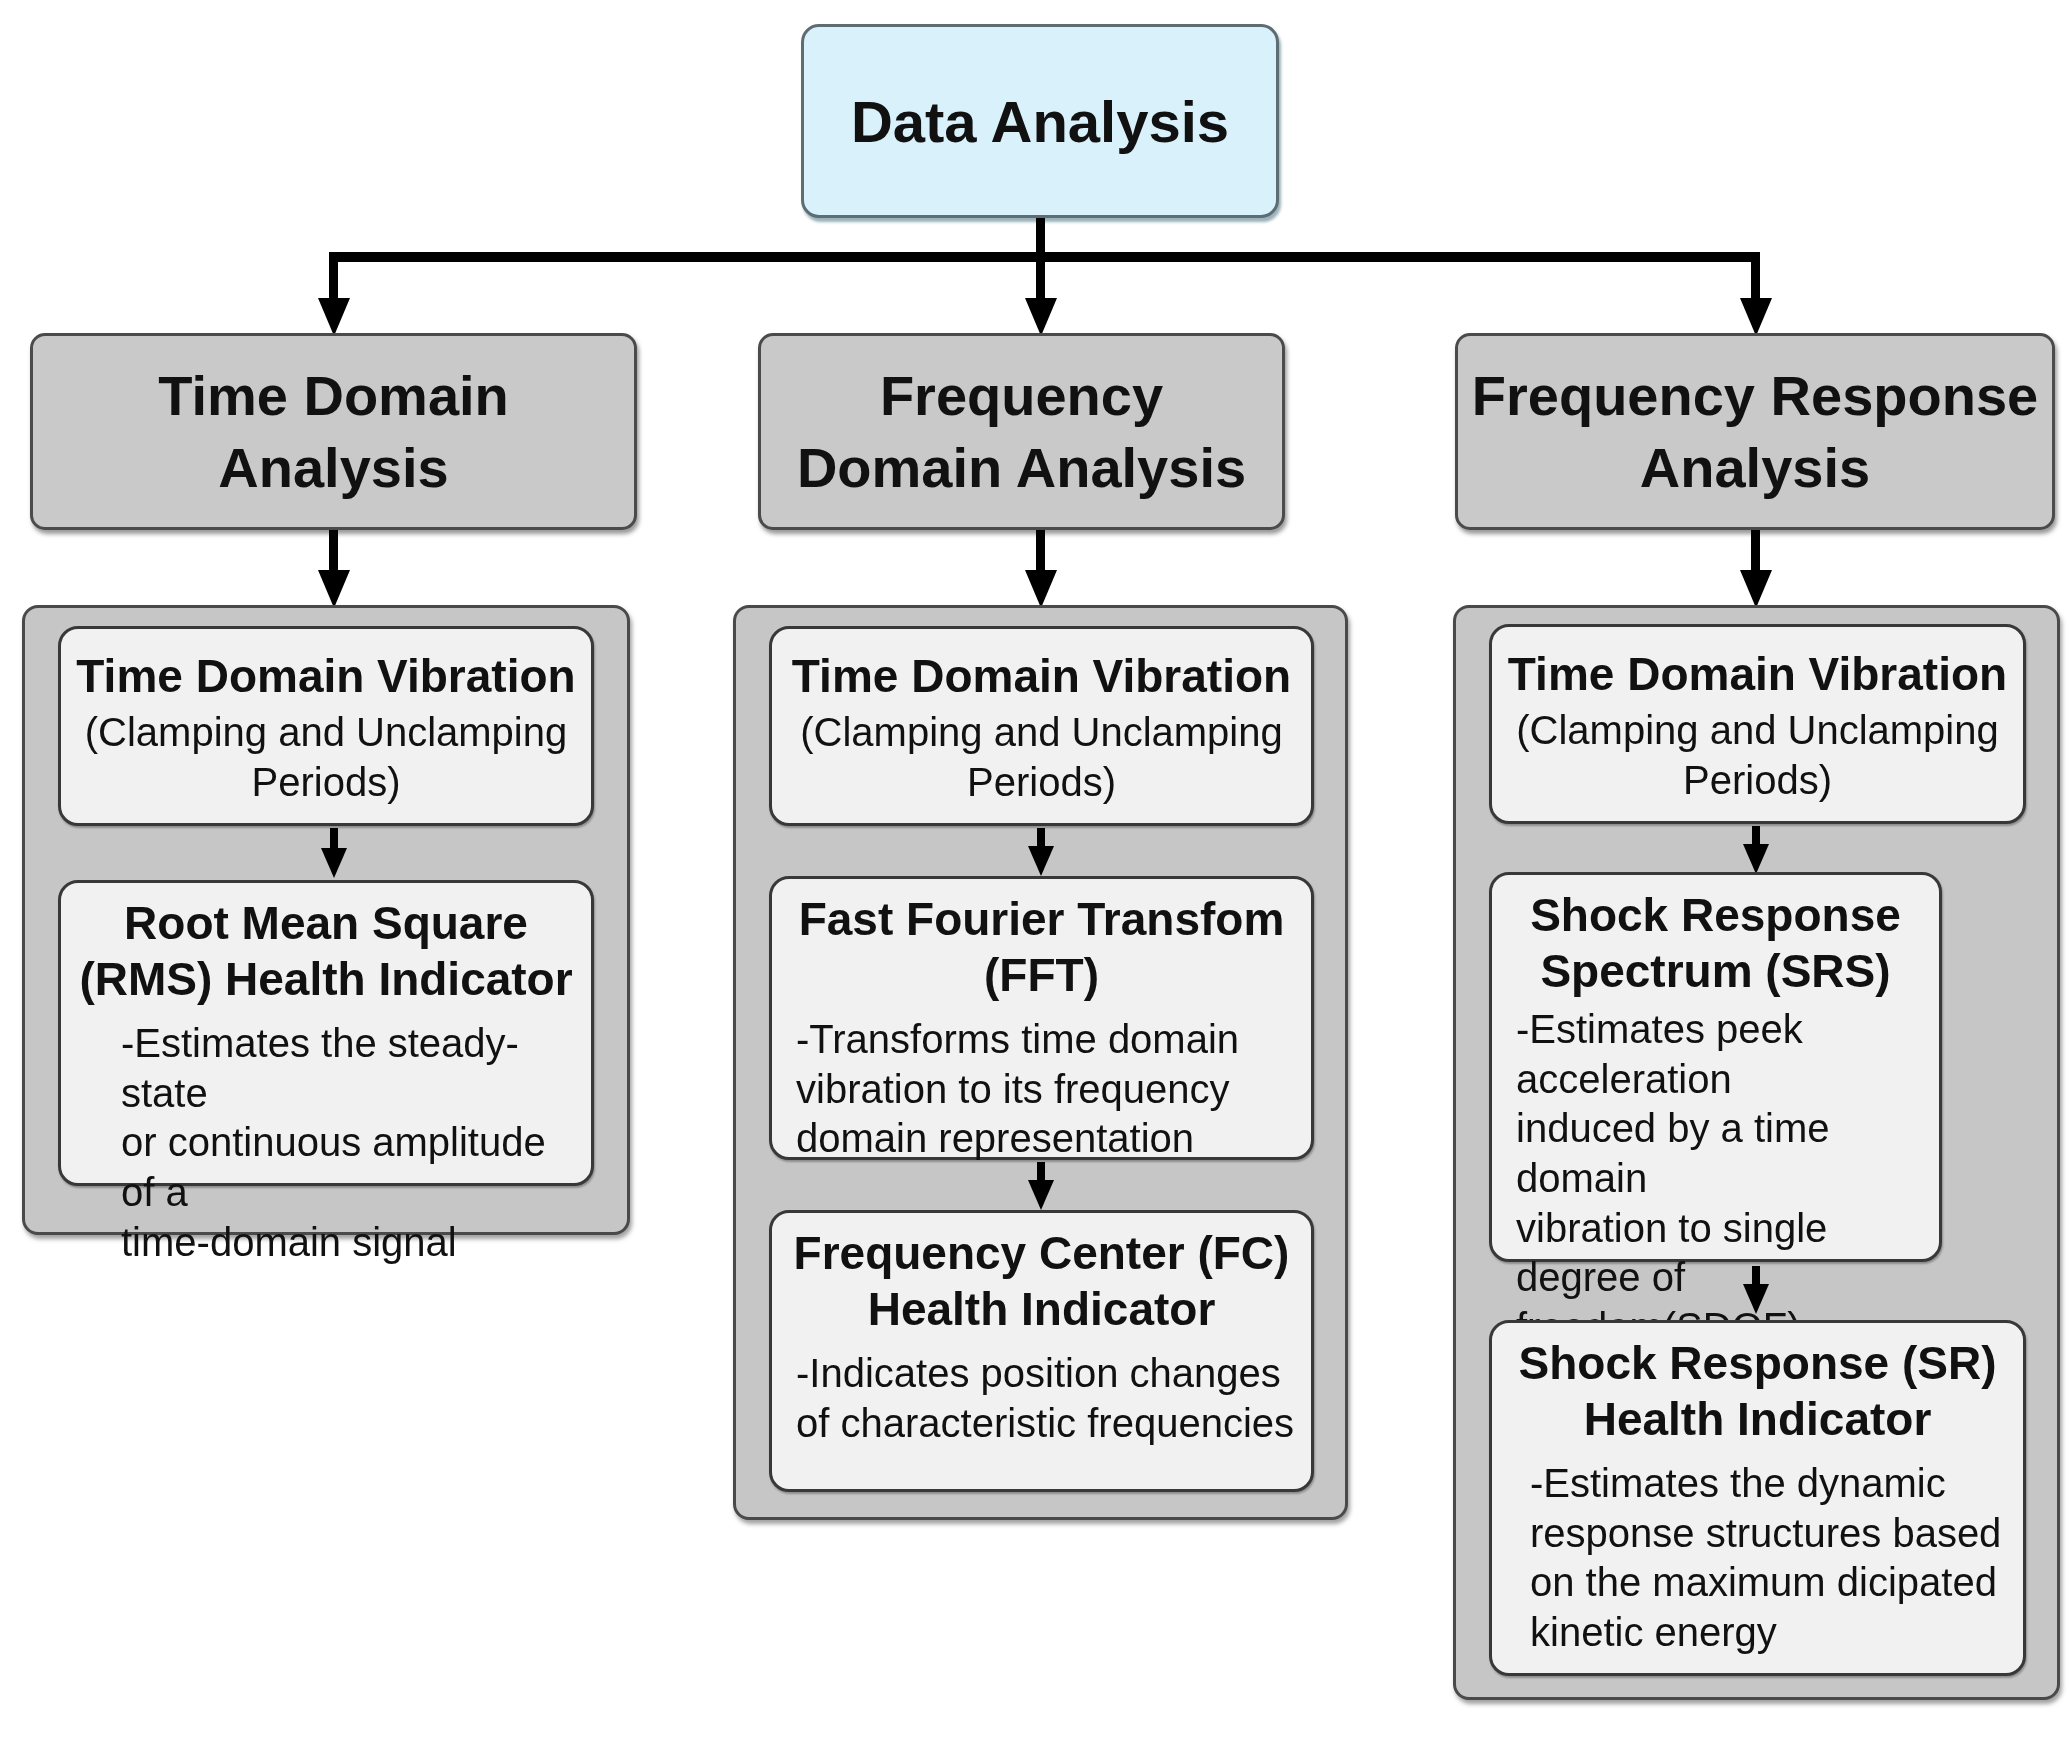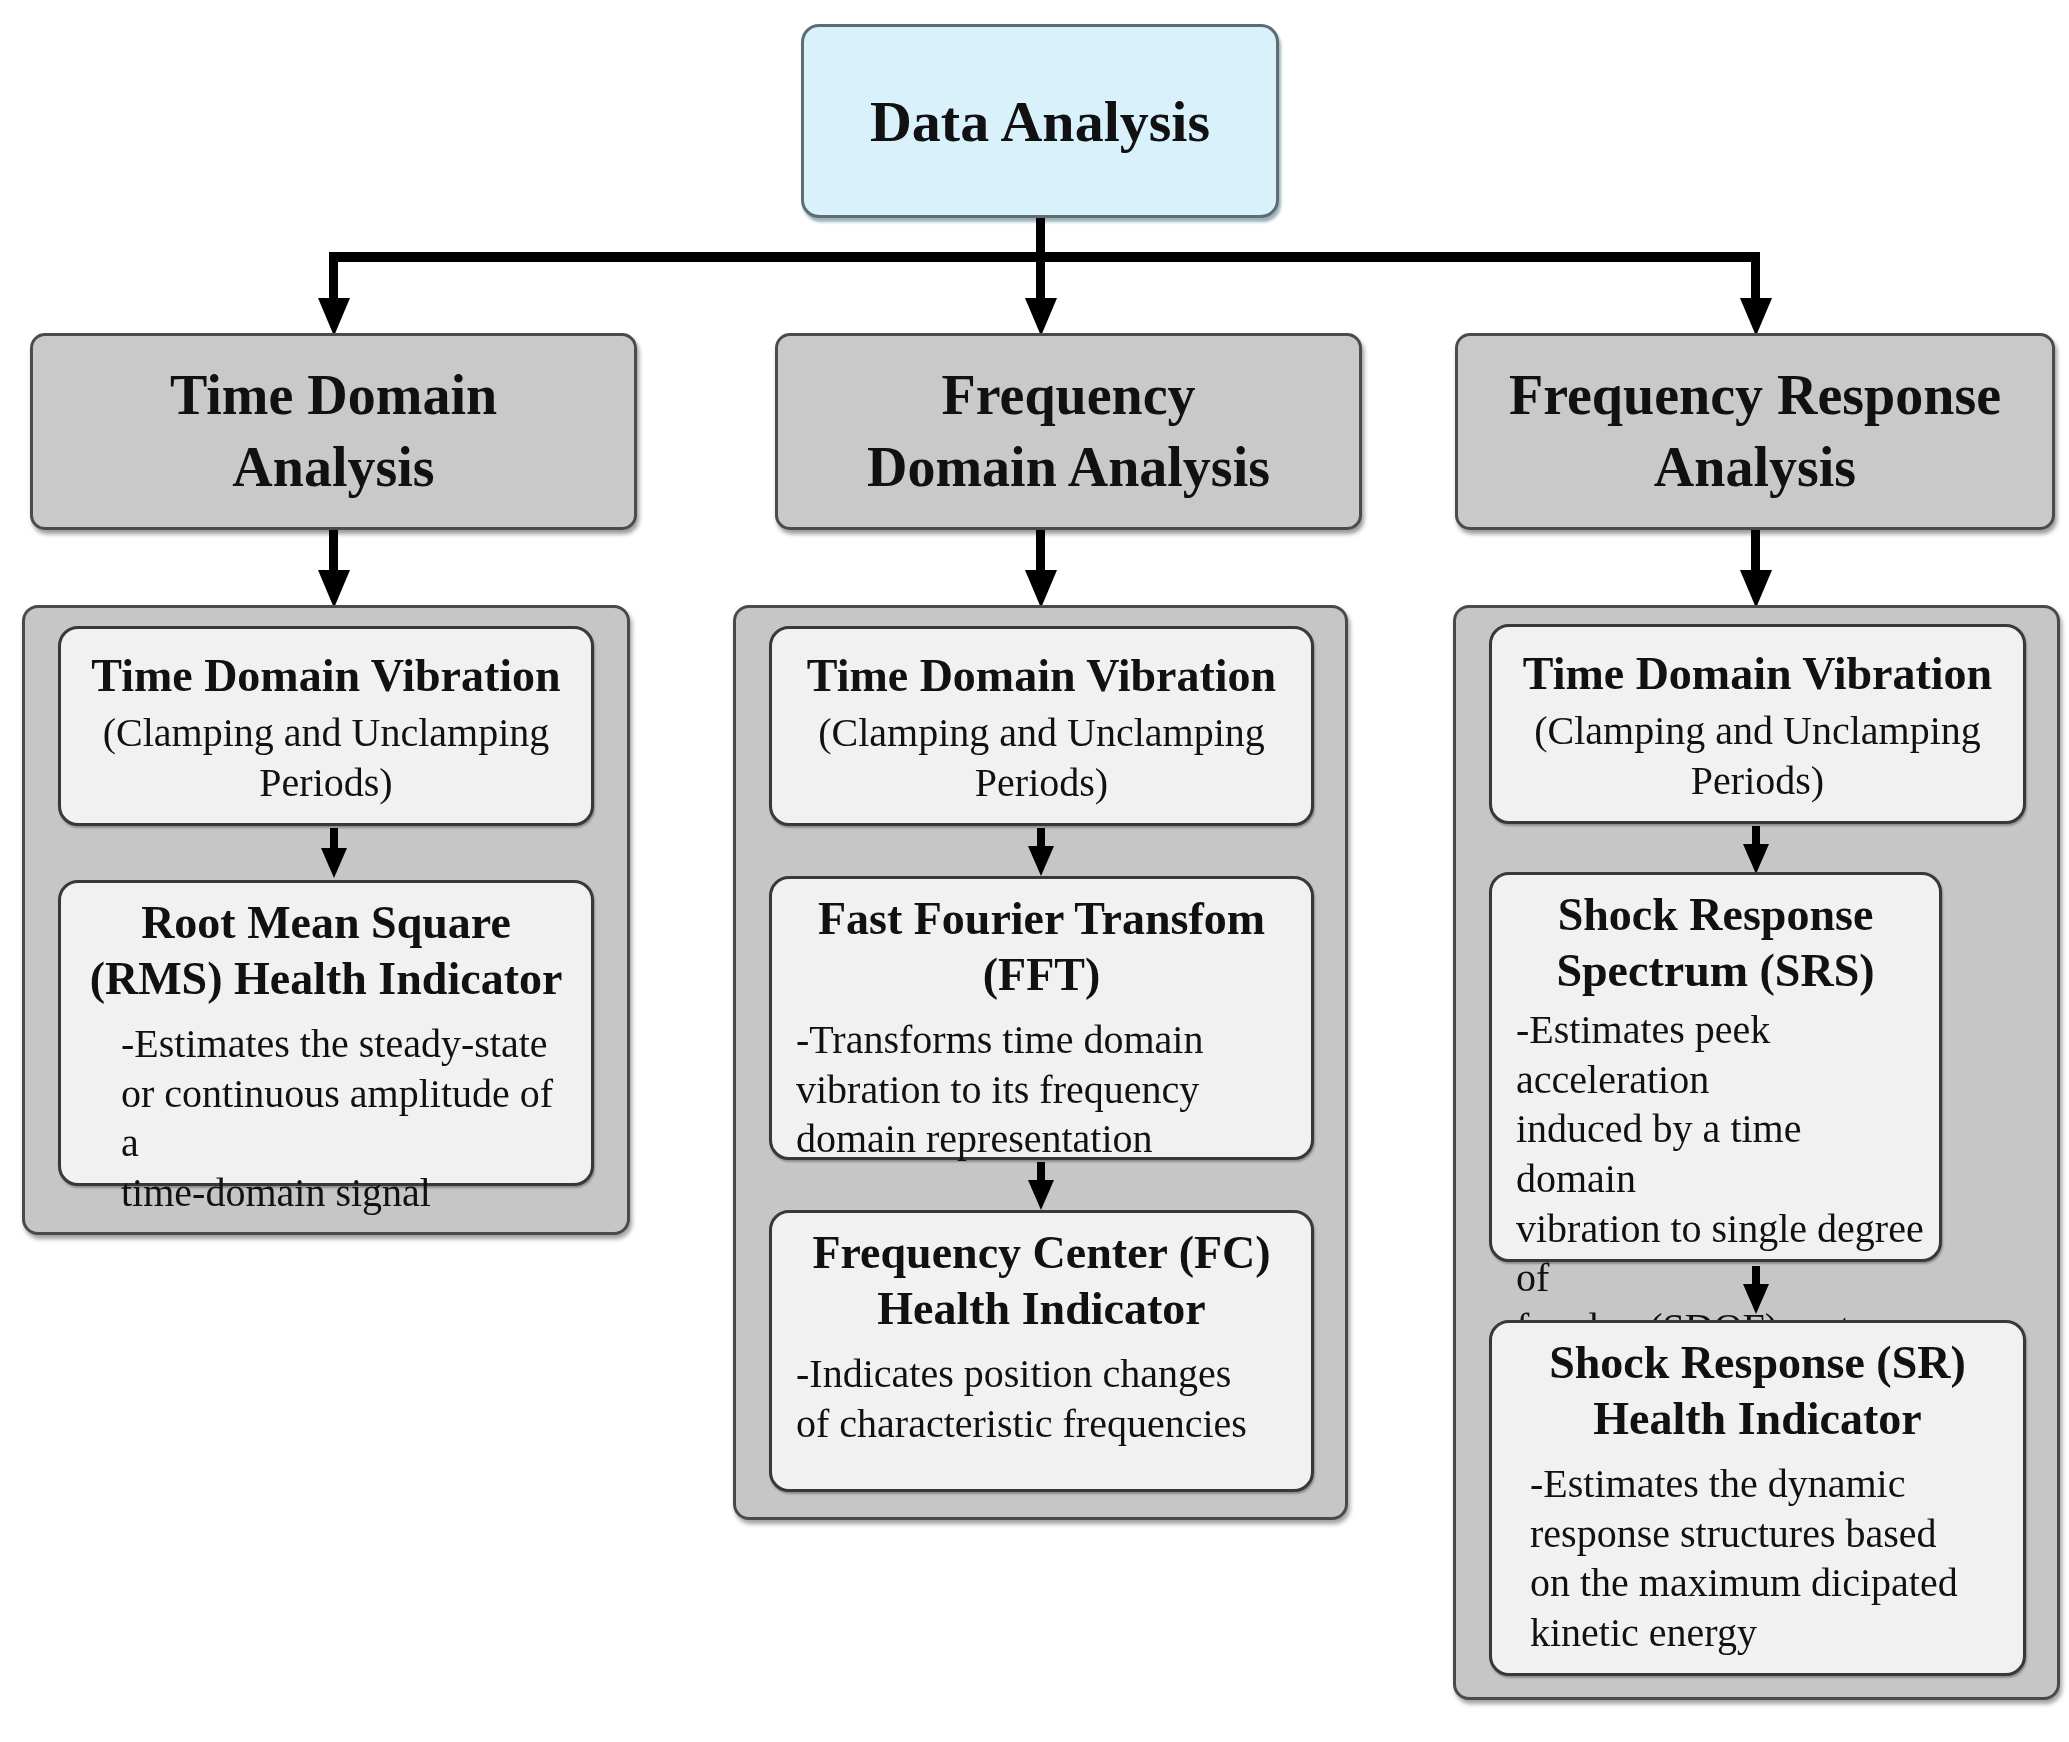--- a/index.html
+++ b/index.html
@@ -1,19 +1,19 @@
 <!DOCTYPE html>
 <html><head>
 <meta charset="utf-8">
 <title>Flowchart</title>
 <style>
   html,body { margin:0; padding:0; background:#ffffff; }
   .canvas {
     position:relative; width:2069px; height:1742px; background:#ffffff;
-    font-family:Liberation Serif, serif; color:#111; overflow:hidden;
+    font-family:Liberation Sans, sans-serif; color:#111; overflow:hidden;
   }
   
   .box { position:absolute; box-sizing:border-box; display:flex; flex-direction:column;
          align-items:center; text-align:center; }
   .root {
     background:#d9f1fb; border:3px solid #5d6d73; border-radius:18px;
     justify-content:center; font-weight:bold; font-size:58px;
     box-shadow:2px 4px 3px #9ab2ba;
   }
   .hdr {
@@ -62,21 +62,21 @@
   <div class="head" style="left:318px;top:298px"></div>
 
   <div class="shaft" style="left:1036px;top:262px;width:9px;height:40px"></div>
   <div class="head" style="left:1025px;top:298px"></div>
 
   <div class="shaft" style="left:1751px;top:252px;width:9px;height:50px"></div>
   <div class="head" style="left:1740px;top:298px"></div>
 
   <div class="box hdr" style="left:30px;top:333px;width:607px;height:197px">Time Domain
 Analysis</div>
-  <div class="box hdr" style="left:775px;top:333px;width:587px;height:197px">Frequency
+  <div class="box hdr" style="left:758px;top:333px;width:527px;height:197px">Frequency
 Domain Analysis</div>
   <div class="box hdr" style="left:1455px;top:333px;width:600px;height:197px">Frequency Response
 Analysis</div>
 
   <div class="shaft" style="left:329px;top:530px;width:9px;height:46px"></div>
   <div class="head" style="left:318px;top:570px"></div>
 
   <div class="shaft" style="left:1036px;top:530px;width:9px;height:46px"></div>
   <div class="head" style="left:1025px;top:570px"></div>
 

